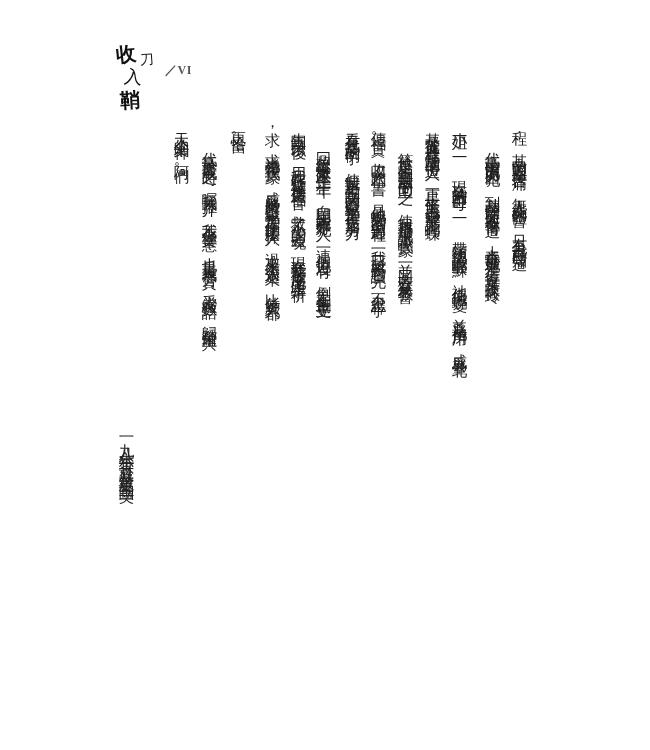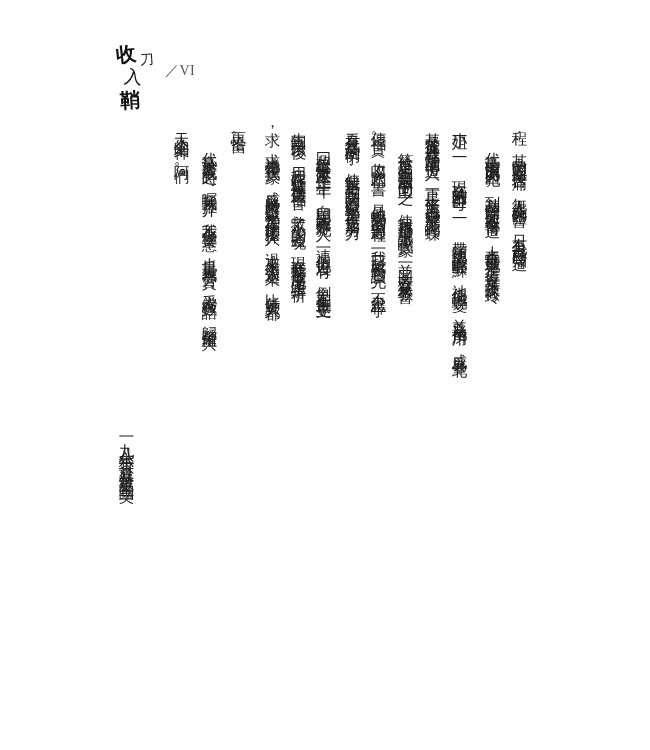--- a/index.html
+++ b/index.html
@@ -37,23 +37,24 @@
   }
   .logo-char.c1 { left: 4px;  top: 4px;  font-size: 20px; font-weight: bold; transform: rotate(-6deg); }
   .logo-char.c2 { left: 28px; top: 12px; font-size: 14px; transform: rotate(-4deg); }
   .logo-char.c3 { left: 12px; top: 28px; font-size: 18px; transform: rotate(4deg); }
   .logo-char.c4 { left: 8px;  top: 50px; font-size: 20px; font-weight: bold; transform: rotate(-3deg); }
   .page-marker {
     position: absolute;
     left: 165px;
     top: 62px;
     font-family: "Liberation Serif", serif;
-    font-size: 14px;
+    font-size: 12px;
     color: #555;
     letter-spacing: 0.5px;
+    font-weight: bold;
   }
   
   .col {
     position: absolute;
     writing-mode: vertical-rl;
     text-orientation: upright;
     font-family: "DejaVu Sans", sans-serif;
     font-size: 15.5px;
     line-height: 1;
     letter-spacing: 3.1px;

